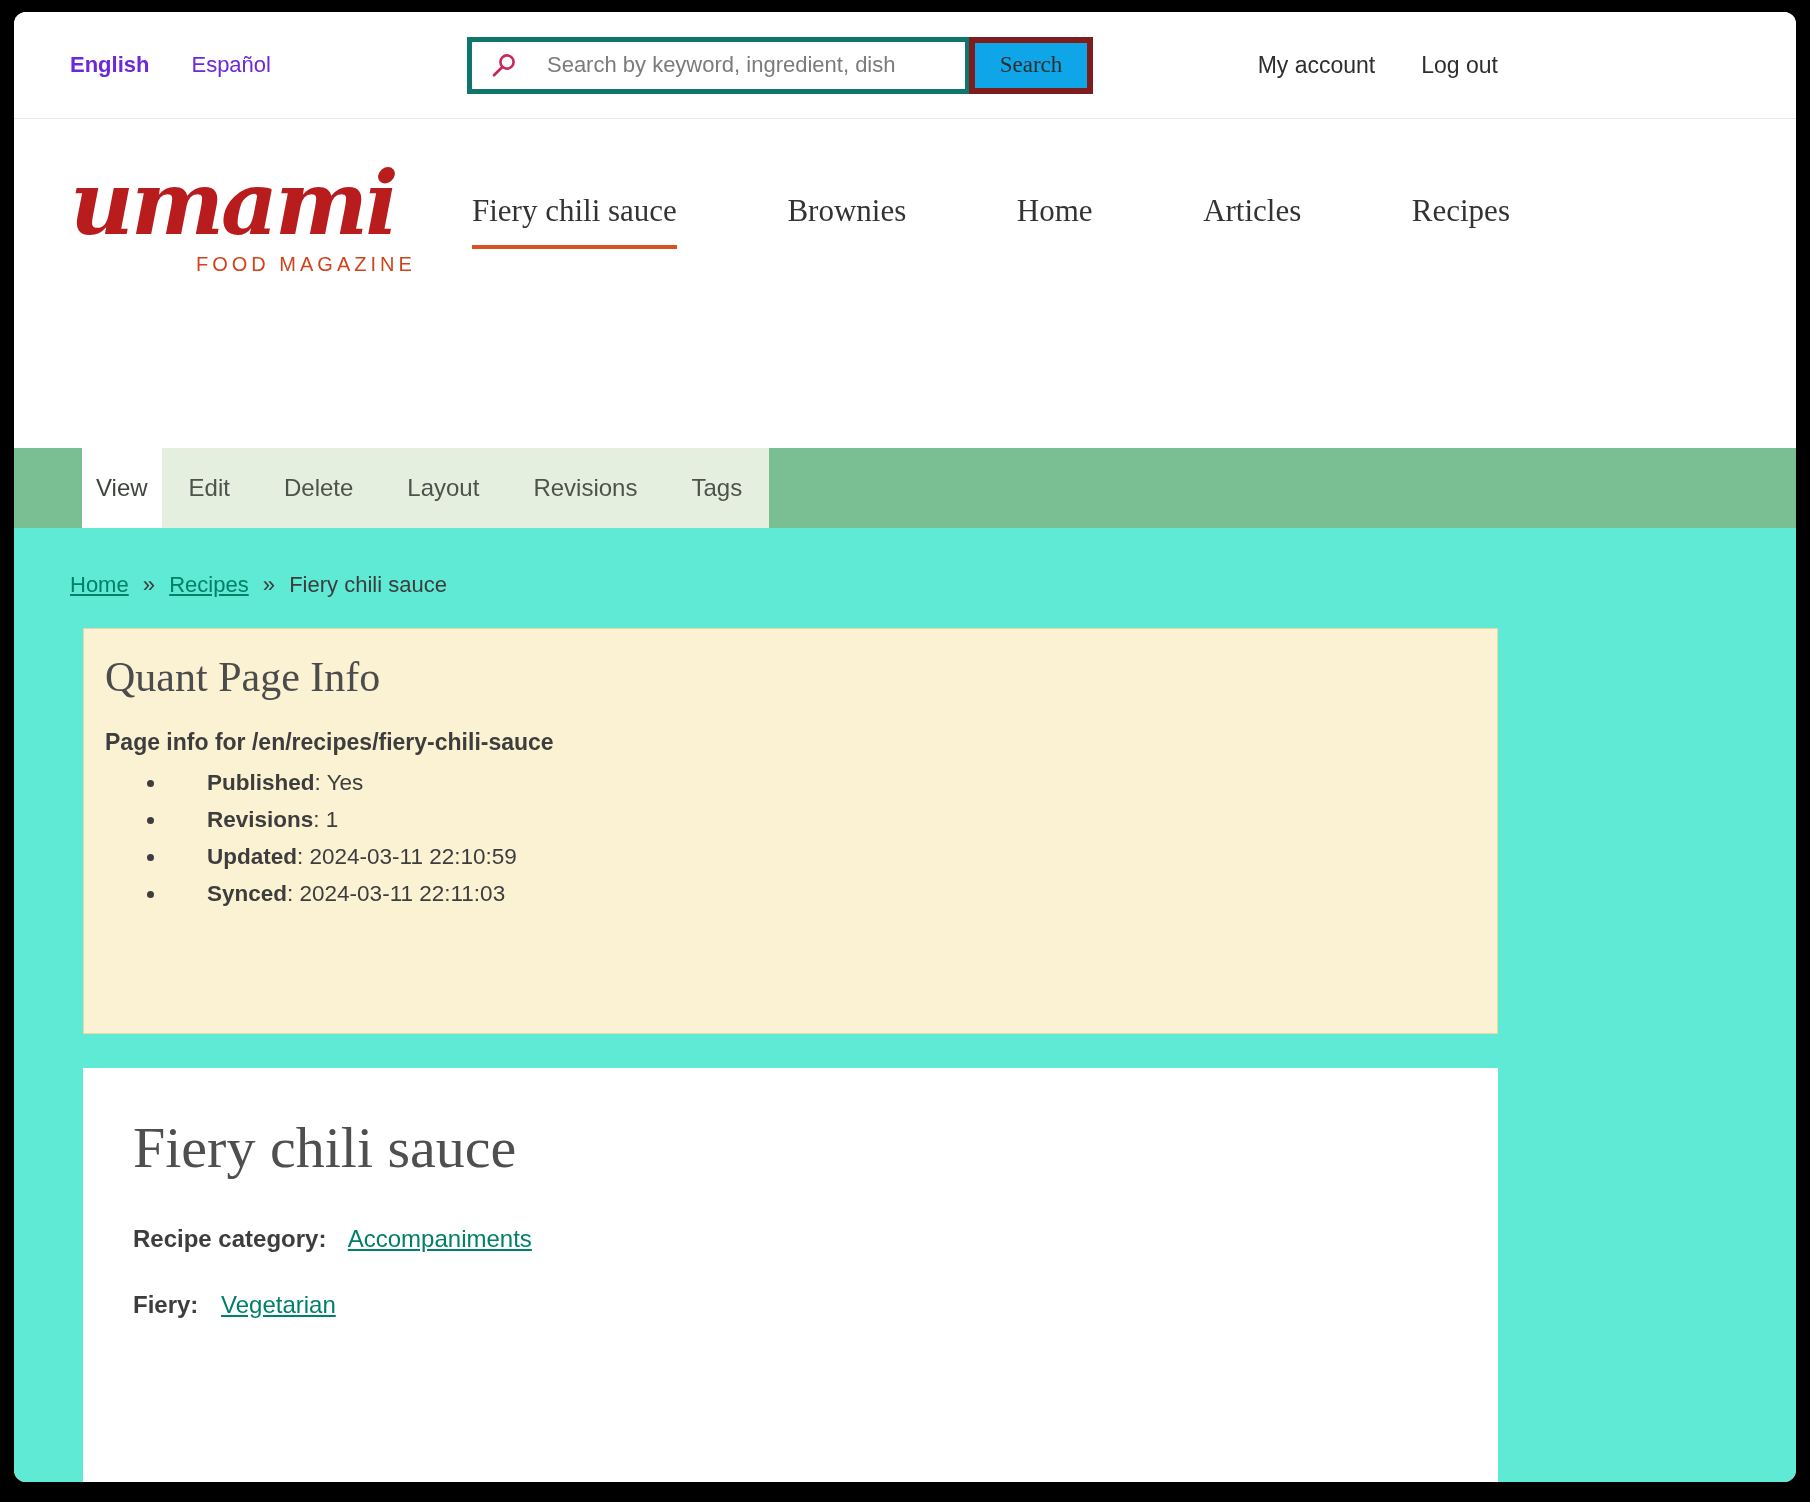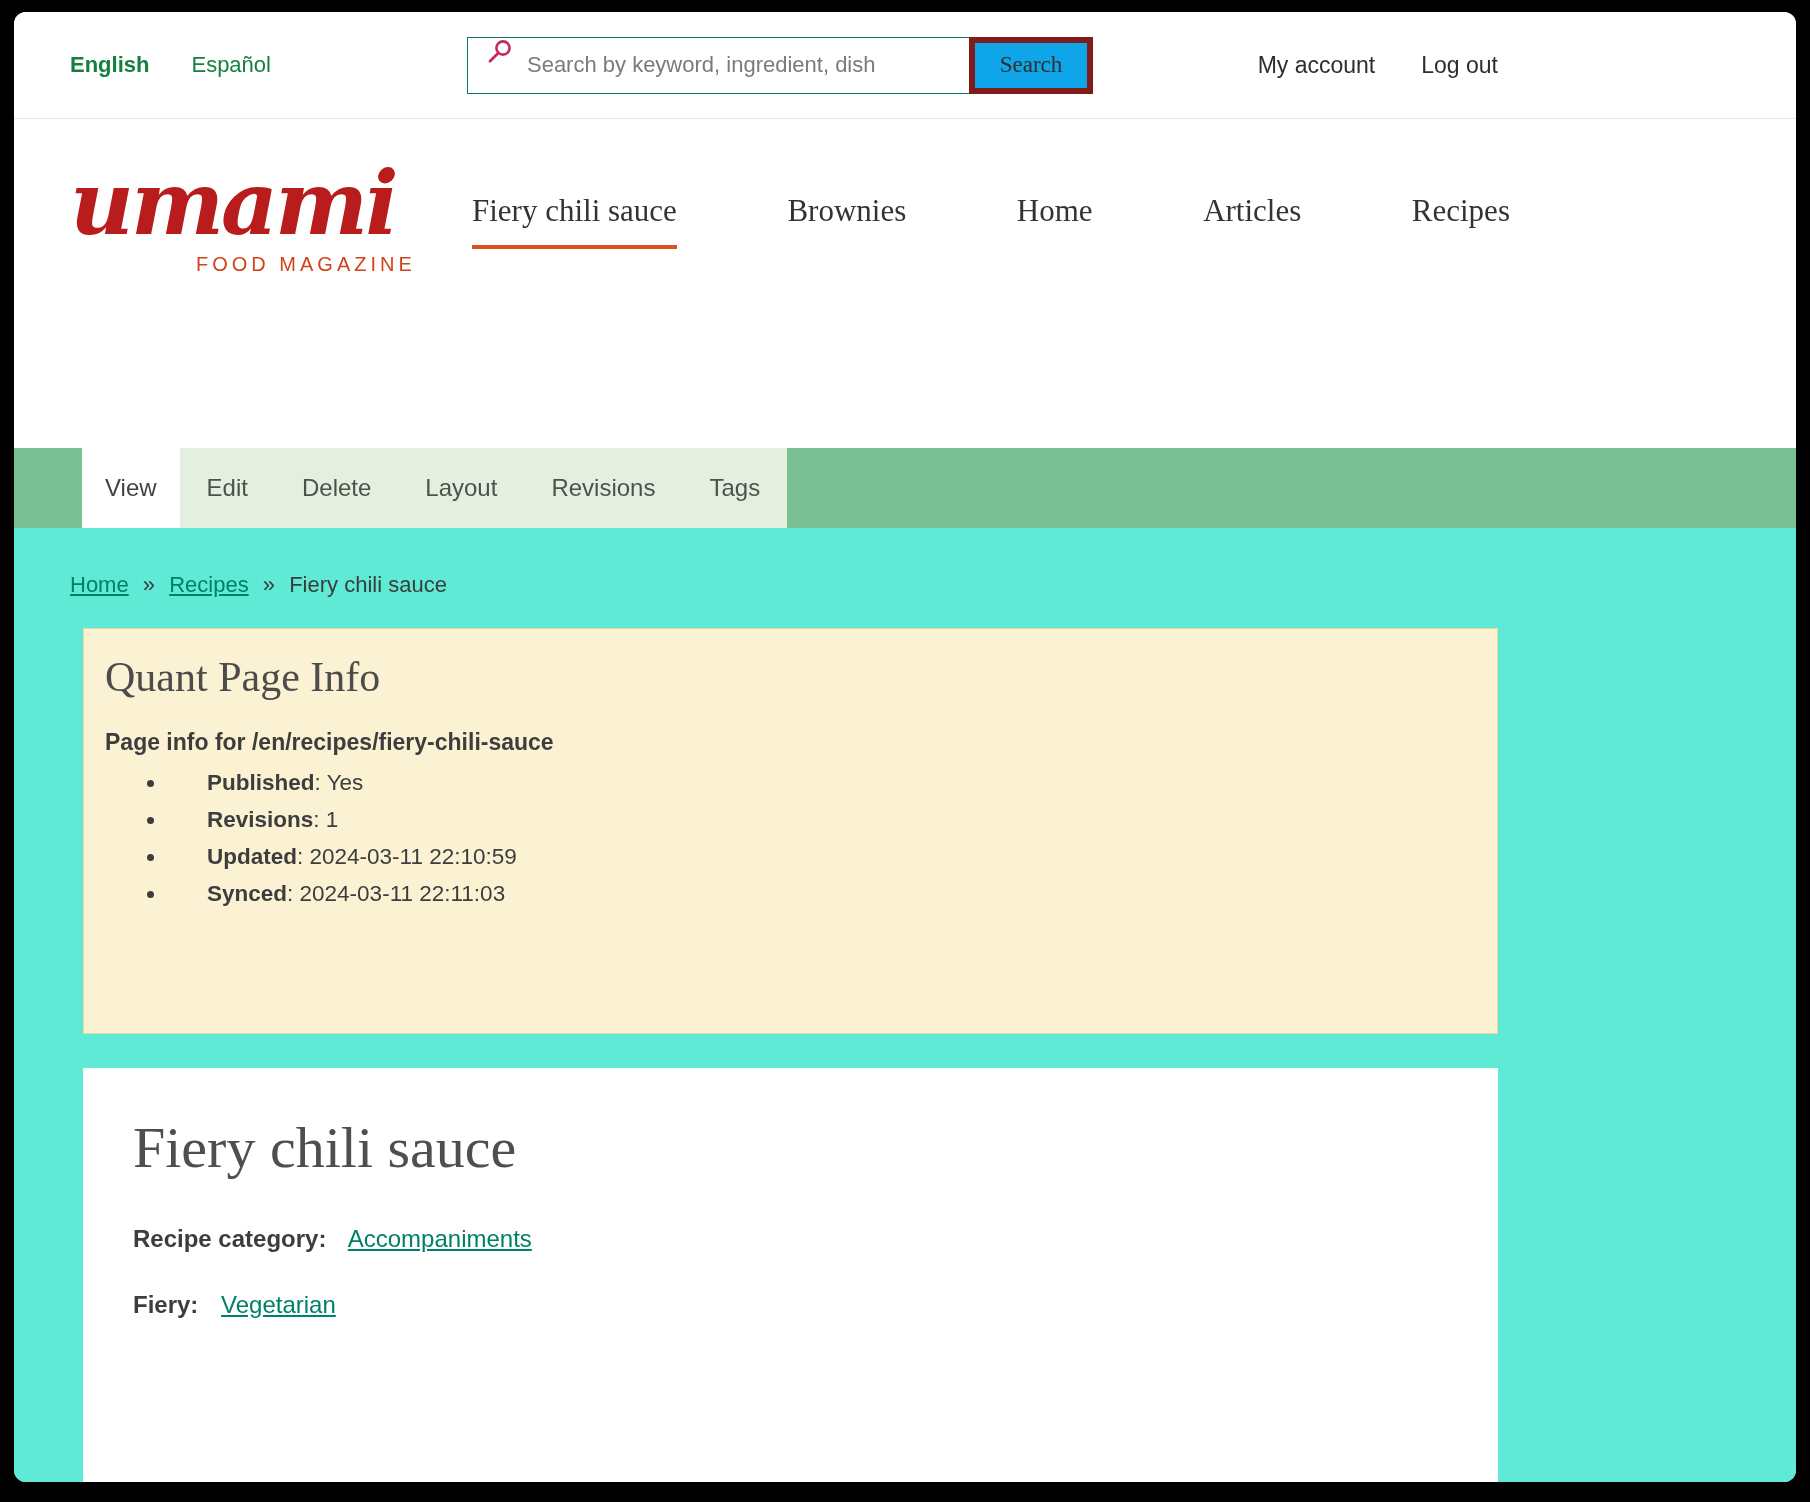--- a/index.html
+++ b/index.html
@@ -9,26 +9,26 @@
     position:absolute; left:14px; top:12px; width:1782px; height:1470px;
     background:#fff; border-radius:12px; overflow:hidden;
     display:flex; flex-direction:column;
   }
   
   .topbar {
     height:107px; flex:0 0 107px; background:#fff; border-bottom:1px solid #e7e7e7;
     display:flex; align-items:center; padding:0 298px 0 56px; position:relative;
   }
   .langs { display:flex; align-items:center; gap:42px; }
-  .lang { font-size:22px; color:#15803d; text-decoration:none; cursor:pointer; }
+  .lang { font-size:22px; color:#6d28d9; text-decoration:none; cursor:pointer; }
   .lang.active { font-weight:bold; }
   .search-form { display:flex; align-items:stretch; margin-left:196px; }
   .search-box {
-    width:503px; height:57px; border:1px solid #0f766e; background:#fff;
-    display:flex; padding:0 14px 0 18px;
+    width:503px; height:57px; border:5px solid #0f766e; background:#fff;
+    display:flex; align-items:center; padding:0 14px 0 18px;gap:16px;
   }
   .search-box svg { flex:0 0 auto; margin-right:14px; }
   .search-input {
     border:none; outline:none; flex:1; font-size:22px; color:#333;
     font-family:"Liberation Sans", sans-serif; background:transparent;
   }
   .search-input::placeholder { color:#7b7b7b; }
   .search-btn {
     width:124px; height:57px; margin-left:-1px; border:6px solid #7f1d1d; background:#0ea5e9;
     font-family:Liberation Serif, serif; font-size:23px; color:#2e2e2e; cursor:pointer;
@@ -55,21 +55,21 @@
     text-decoration:none; padding-bottom:16px; cursor:pointer; white-space:nowrap;
   }
   .nav-item.active { border-bottom:4px solid #d95321; }
   
   .tabsbar { height:80px; flex:0 0 80px; background:#7abe93; display:flex; }
   .tabs { display:flex; margin-left:68px; height:100%; background:#e4efe0; }
   .tab {
     display:flex; align-items:center; padding:0 27px; font-size:24px; color:#4d524b;
     text-decoration:none; cursor:pointer; background:#e4efe0; white-space:nowrap;
   }
-  .tab.active { background:#fff; padding:0 23px; color:#3f443e; }
+  .tab.active { background:#fff; padding:0 14px; color:#3f443e; }
   
   .content { flex:1; background:#5eead4; overflow:hidden; }
   .breadcrumb { margin:44px 0 0 56px; font-size:22px; color:#3c3c3c; }
   .breadcrumb a { color:#008068; text-decoration:underline; cursor:pointer; }
   .crumb-sep { margin:0 8px; color:#3c3c3c; }
   .page-info-box {
     margin:30px 0 0 69px; width:1415px; height:406px;
     background:#fbf1d3; border:1px solid #e9d8a4; padding:24px 30px 0 21px;
   }
   .page-info-title {

